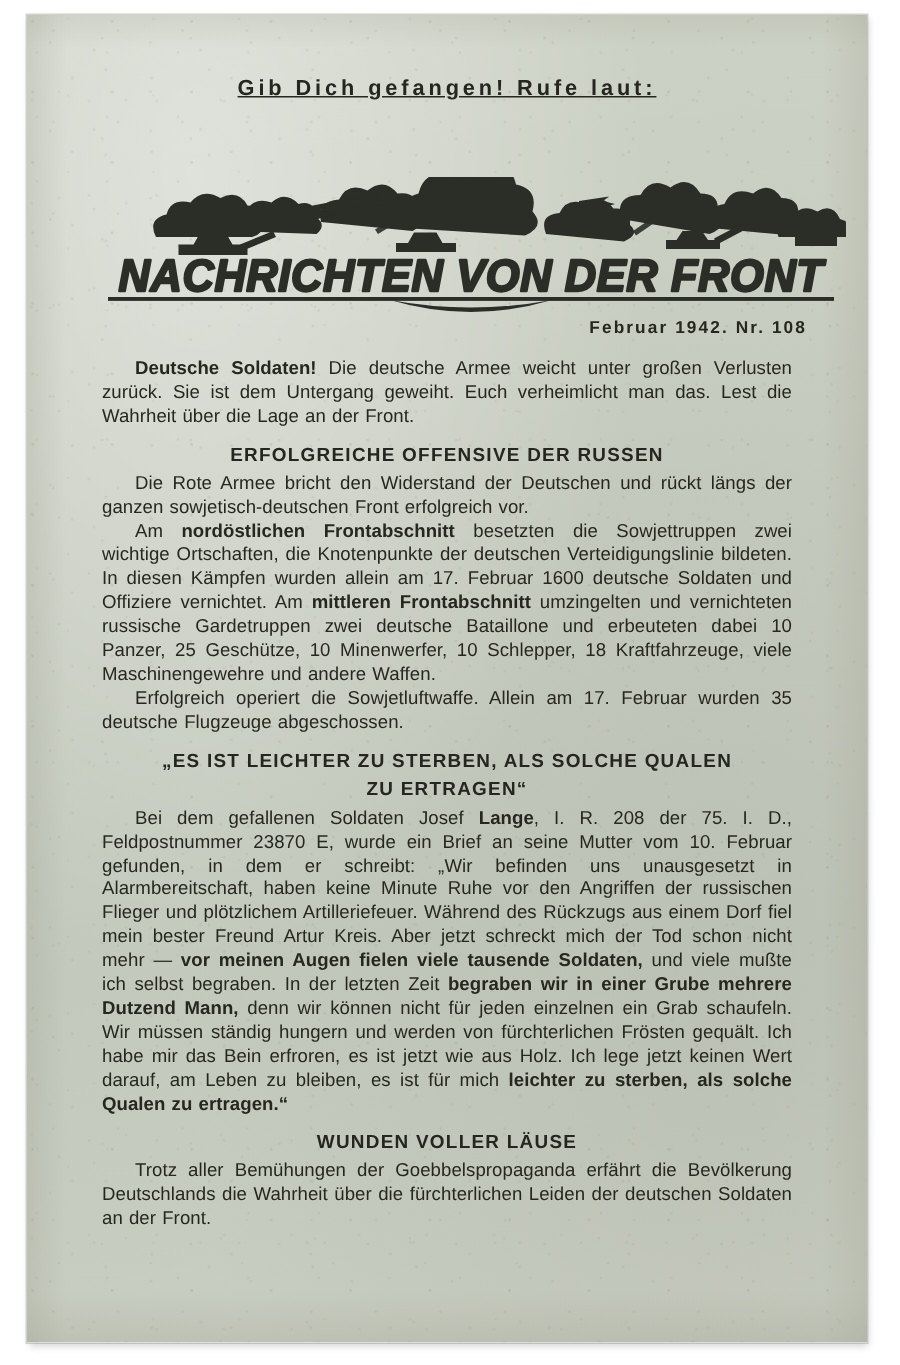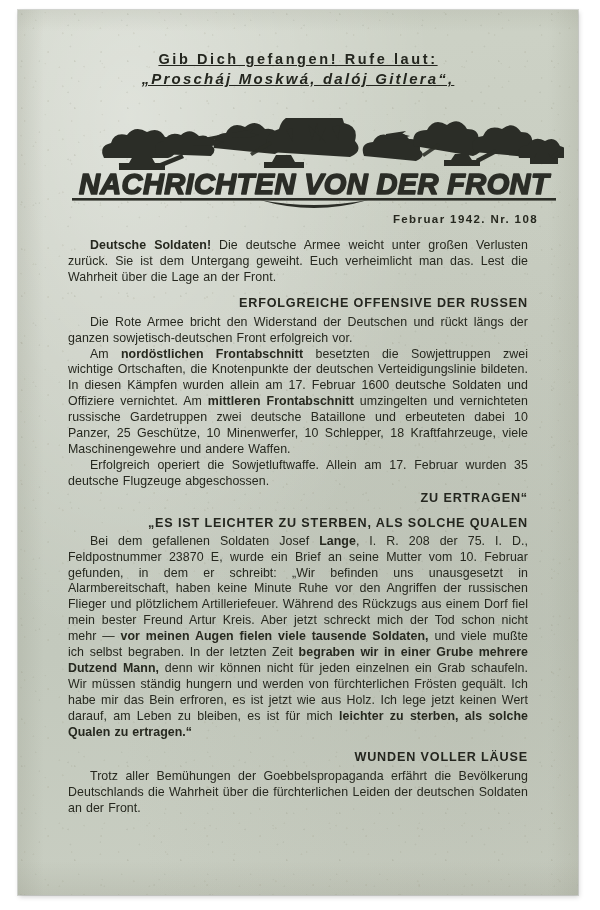--- a/index.html
+++ b/index.html
@@ -143,36 +143,35 @@
     word-spacing: 0.6px;
     -webkit-hyphens: none;
     hyphens: none;
   }
   p.body b { font-weight: bold; }
 
   h2.section {
     margin: 9px 0 4px 0;
     font-size: 12.6px;
     font-weight: bold;
-    text-align: right;
+    text-align: center;
     letter-spacing: 0.85px;
     color: #24261f;
     line-height: 16px;
   }
   h2.section.two-line { margin-bottom: 3px; }
 </style>
 </head>
 <body>
 
 <div class="sheet">
   <div class="content">
 
     <div class="slogan">
       <div class="slogan-l1">Gib Dich gefangen! Rufe laut:</div>
-      <div class="slogan-l2">„Proscháj  Moskwá,  dalój  Gitlera“,</div>
     </div>
 
     <div class="masthead">
       <svg viewBox="0 0 500 92" xmlns="http://www.w3.org/2000/svg">
         <g fill="#2b2d27">
 
           <path d="M40 40 q-6-12 7-15 q3-11 16-8 q8-10 20-3 q12-6 18 5 q10 0 9 10 q4 8-6 11 z"></path>
           <path d="M92 36 q-4-11 8-13 q5-10 17-6 q9-8 18 1 q11-3 12 9 q7 5 0 11 z"></path>
           <path d="M150 30 q-3-14 12-15 q6-12 19-6 q11-9 20 2 q14-2 13 12 q8 7-3 13 z"></path>
 
@@ -218,22 +217,22 @@
 
       <p class="body">
         <b>Deutsche Soldaten!</b><span> Die deutsche Armee weicht unter großen Verlusten zurück. Sie ist dem Untergang geweiht. Euch verheimlicht man das. Lest die Wahrheit über die Lage an der Front.</span>
       </p>
 
       <div id="sections-host">
           <h2 class="section">ERFOLGREICHE OFFENSIVE DER RUSSEN</h2>
           <p class="body"><span>Die Rote Armee bricht den Widerstand der Deutschen und rückt längs der ganzen sowjetisch-deutschen Front erfolgreich vor.</span></p>
           <p class="body"><span>Am </span><b>nordöstlichen Frontabschnitt</b><span> besetzten die Sowjettruppen zwei wichtige Ortschaften, die Knotenpunkte der deutschen Verteidigungslinie bildeten. In diesen Kämpfen wurden allein am 17. Februar 1600 deutsche Soldaten und Offiziere vernichtet. Am </span><b>mittleren Frontabschnitt</b><span> umzingelten und vernichteten russische Gardetruppen zwei deutsche Bataillone und erbeuteten dabei 10 Panzer, 25 Geschütze, 10 Minenwerfer, 10 Schlepper, 18 Kraftfahrzeuge, viele Maschinengewehre und andere Waffen.</span></p>
           <p class="body"><span>Erfolgreich operiert die Sowjetluftwaffe. Allein am 17. Februar wurden 35 deutsche Flugzeuge abgeschossen.</span></p>
+          <h2 class="section two-line">„ES IST LEICHTER ZU STERBEN, ALS SOLCHE QUALEN</h2>
           <h2 class="section" style="margin-top: 0px;">ZU ERTRAGEN“</h2>
-          <h2 class="section two-line">„ES IST LEICHTER ZU STERBEN, ALS SOLCHE QUALEN</h2>
           <p class="body"><span>Bei dem gefallenen Soldaten Josef </span><b>Lange</b><span>, I. R. 208 der 75. I. D., Feldpostnummer 23870 E, wurde ein Brief an seine Mutter vom 10. Februar gefunden, in dem er schreibt: „Wir befinden uns unausgesetzt in Alarmbereitschaft, haben keine Minute Ruhe vor den Angriffen der russischen Flieger und plötzlichem Artilleriefeuer. Während des Rückzugs aus einem Dorf fiel mein bester Freund Artur Kreis. Aber jetzt schreckt mich der Tod schon nicht mehr — </span><b>vor meinen Augen fielen viele tausende Soldaten,</b><span> und viele mußte ich selbst begraben. In der letzten Zeit </span><b>begraben wir in einer Grube mehrere Dutzend Mann,</b><span> denn wir können nicht für jeden einzelnen ein Grab schaufeln. Wir müssen ständig hungern und werden von fürchterlichen Frösten gequält. Ich habe mir das Bein erfroren, es ist jetzt wie aus Holz. Ich lege jetzt keinen Wert darauf, am Leben zu bleiben, es ist für mich </span><b>leichter zu sterben, als solche Qualen zu ertragen.“</b></p>
           <h2 class="section">WUNDEN VOLLER LÄUSE</h2>
           <p class="body"><span>Trotz aller Bemühungen der Goebbelspropaganda erfährt die Bevölkerung Deutschlands die Wahrheit über die fürchterlichen Leiden der deutschen Soldaten an der Front.</span></p>
         </div>
 
     </div>
 
   </div>
 </div>
 

